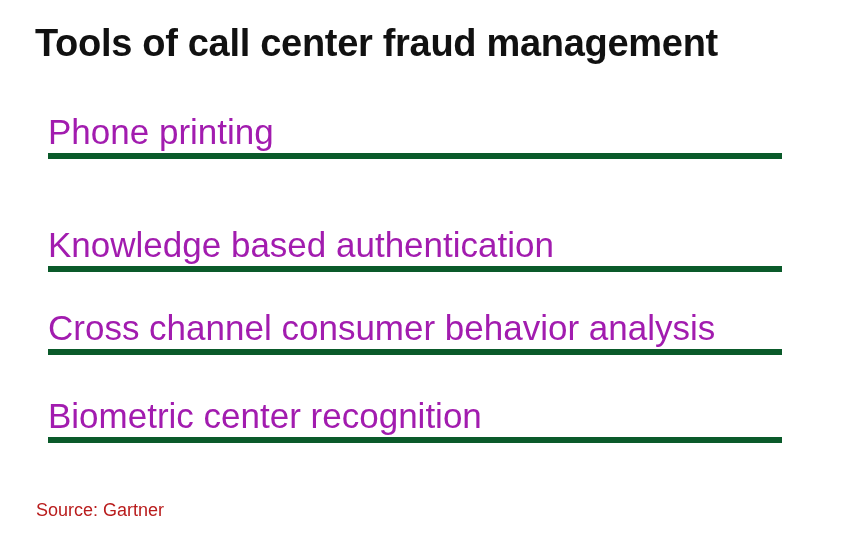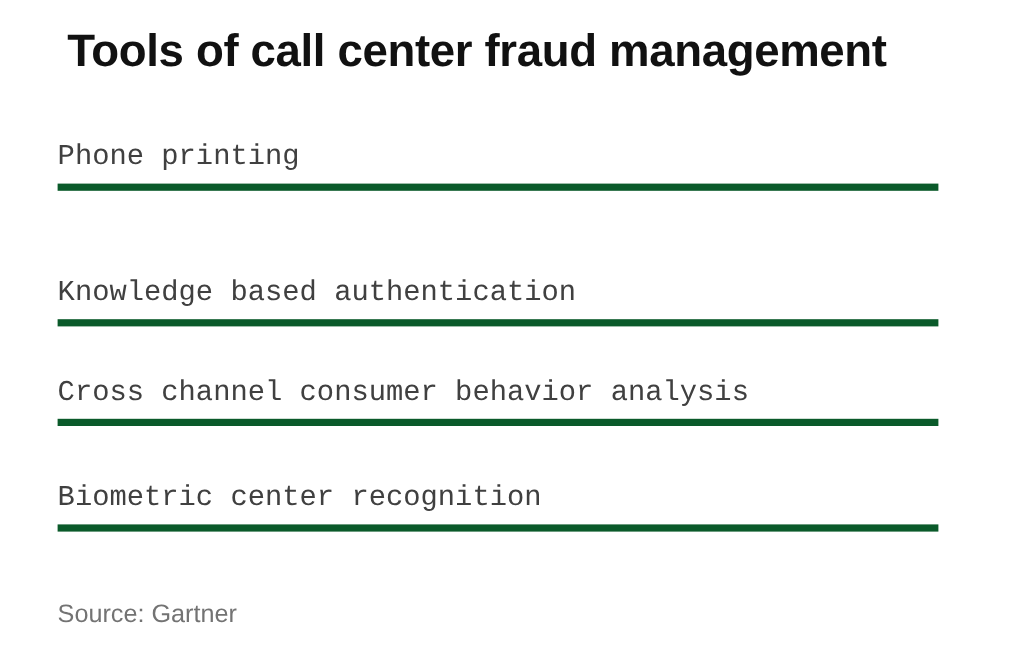--- a/index.html
+++ b/index.html
@@ -1,35 +1,35 @@
 <!DOCTYPE html>
 <html><head>
   <meta charset="utf-8">
   <style>
     html, body { margin: 0; padding: 0; background: #ffffff; }
     body { width: 844px; height: 550px; position: relative; overflow: hidden; }
     .title {
-      position: absolute; left: 56px; top: 22px;
+      position: absolute; left: 35px; top: 22px;
       font-family: "Liberation Sans", sans-serif;
       font-size: 38px; font-weight: bold; color: #111111;
       letter-spacing: -0.3px; white-space: nowrap;
     }
     .item { position: absolute; left: 48px; width: 734px; }
     .item-label {
-      font-family: Liberation Mono, monospace;
-      font-size: 24px; color: #404040; white-space: nowrap;
+      font-family: Liberation Sans, sans-serif;
+      font-size: 35px; color: #a21caf; white-space: nowrap;
       line-height: 32px;
     }
     .item-bar {
       position: absolute; left: 0; width: 734px; height: 6px;
     }
     .source {
-      position: absolute; left: 48px; top: 500px;
+      position: absolute; left: 36px; top: 500px;
       font-family: "Liberation Sans", sans-serif;
-      font-size: 21px; color: #737373; white-space: nowrap;
+      font-size: 18px; color: #b91c1c; white-space: nowrap;
     }
   </style>
 </head>
 <body>
 
 <div class="title">Tools of call center fraud management</div>
 
 <div class="item" style="top:116px;">
   <div class="item-label">Phone printing</div>
   <div class="item-bar" style="top:37px;background:#0a5a2a;"></div>

